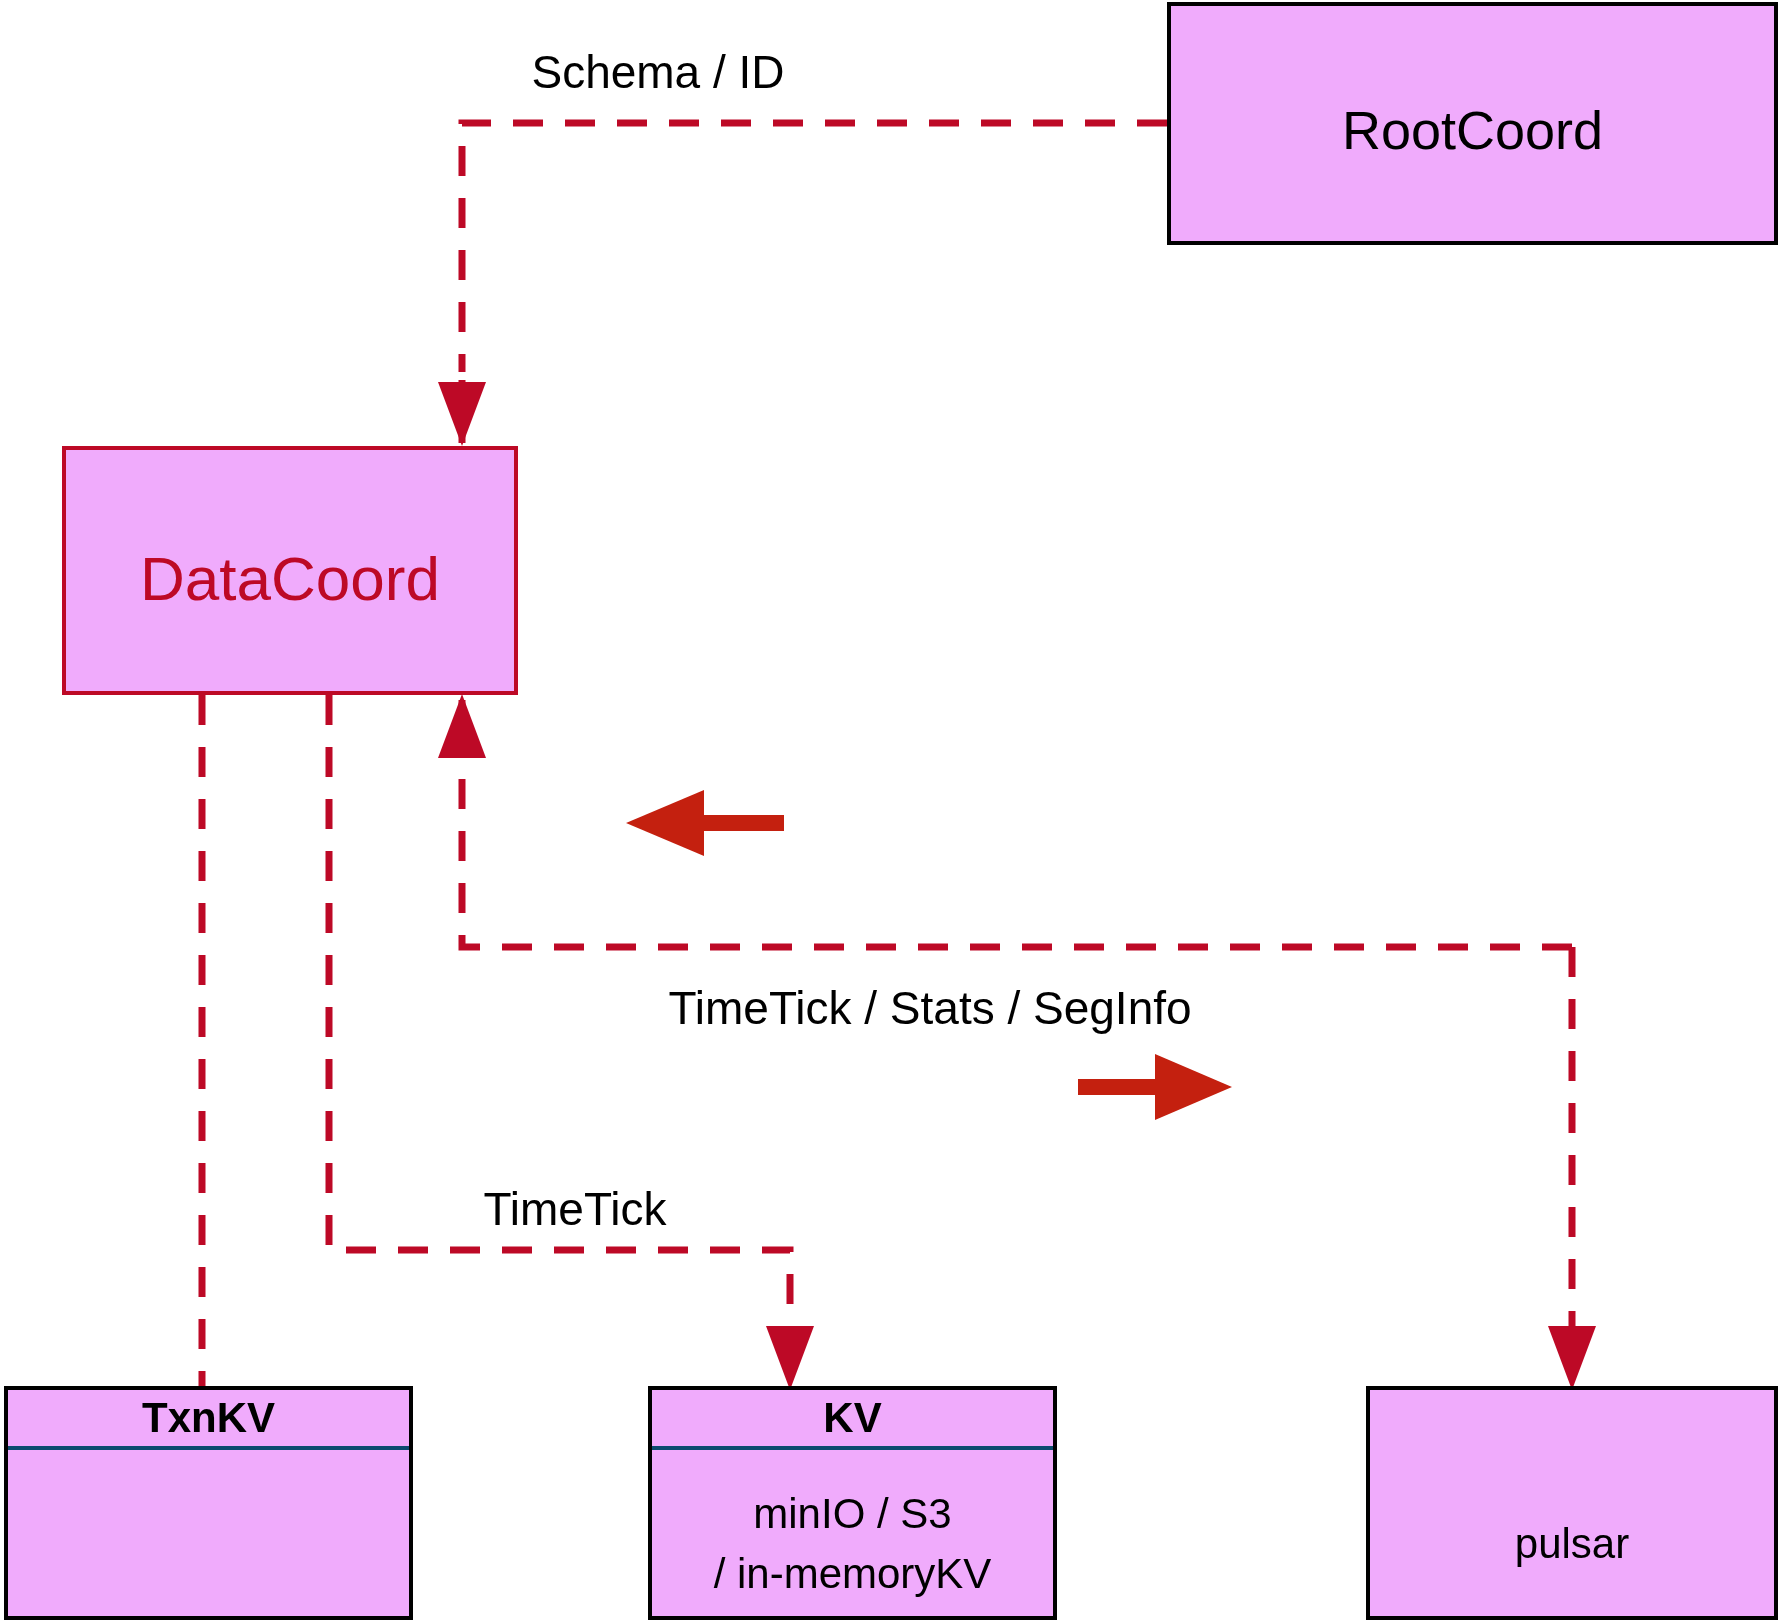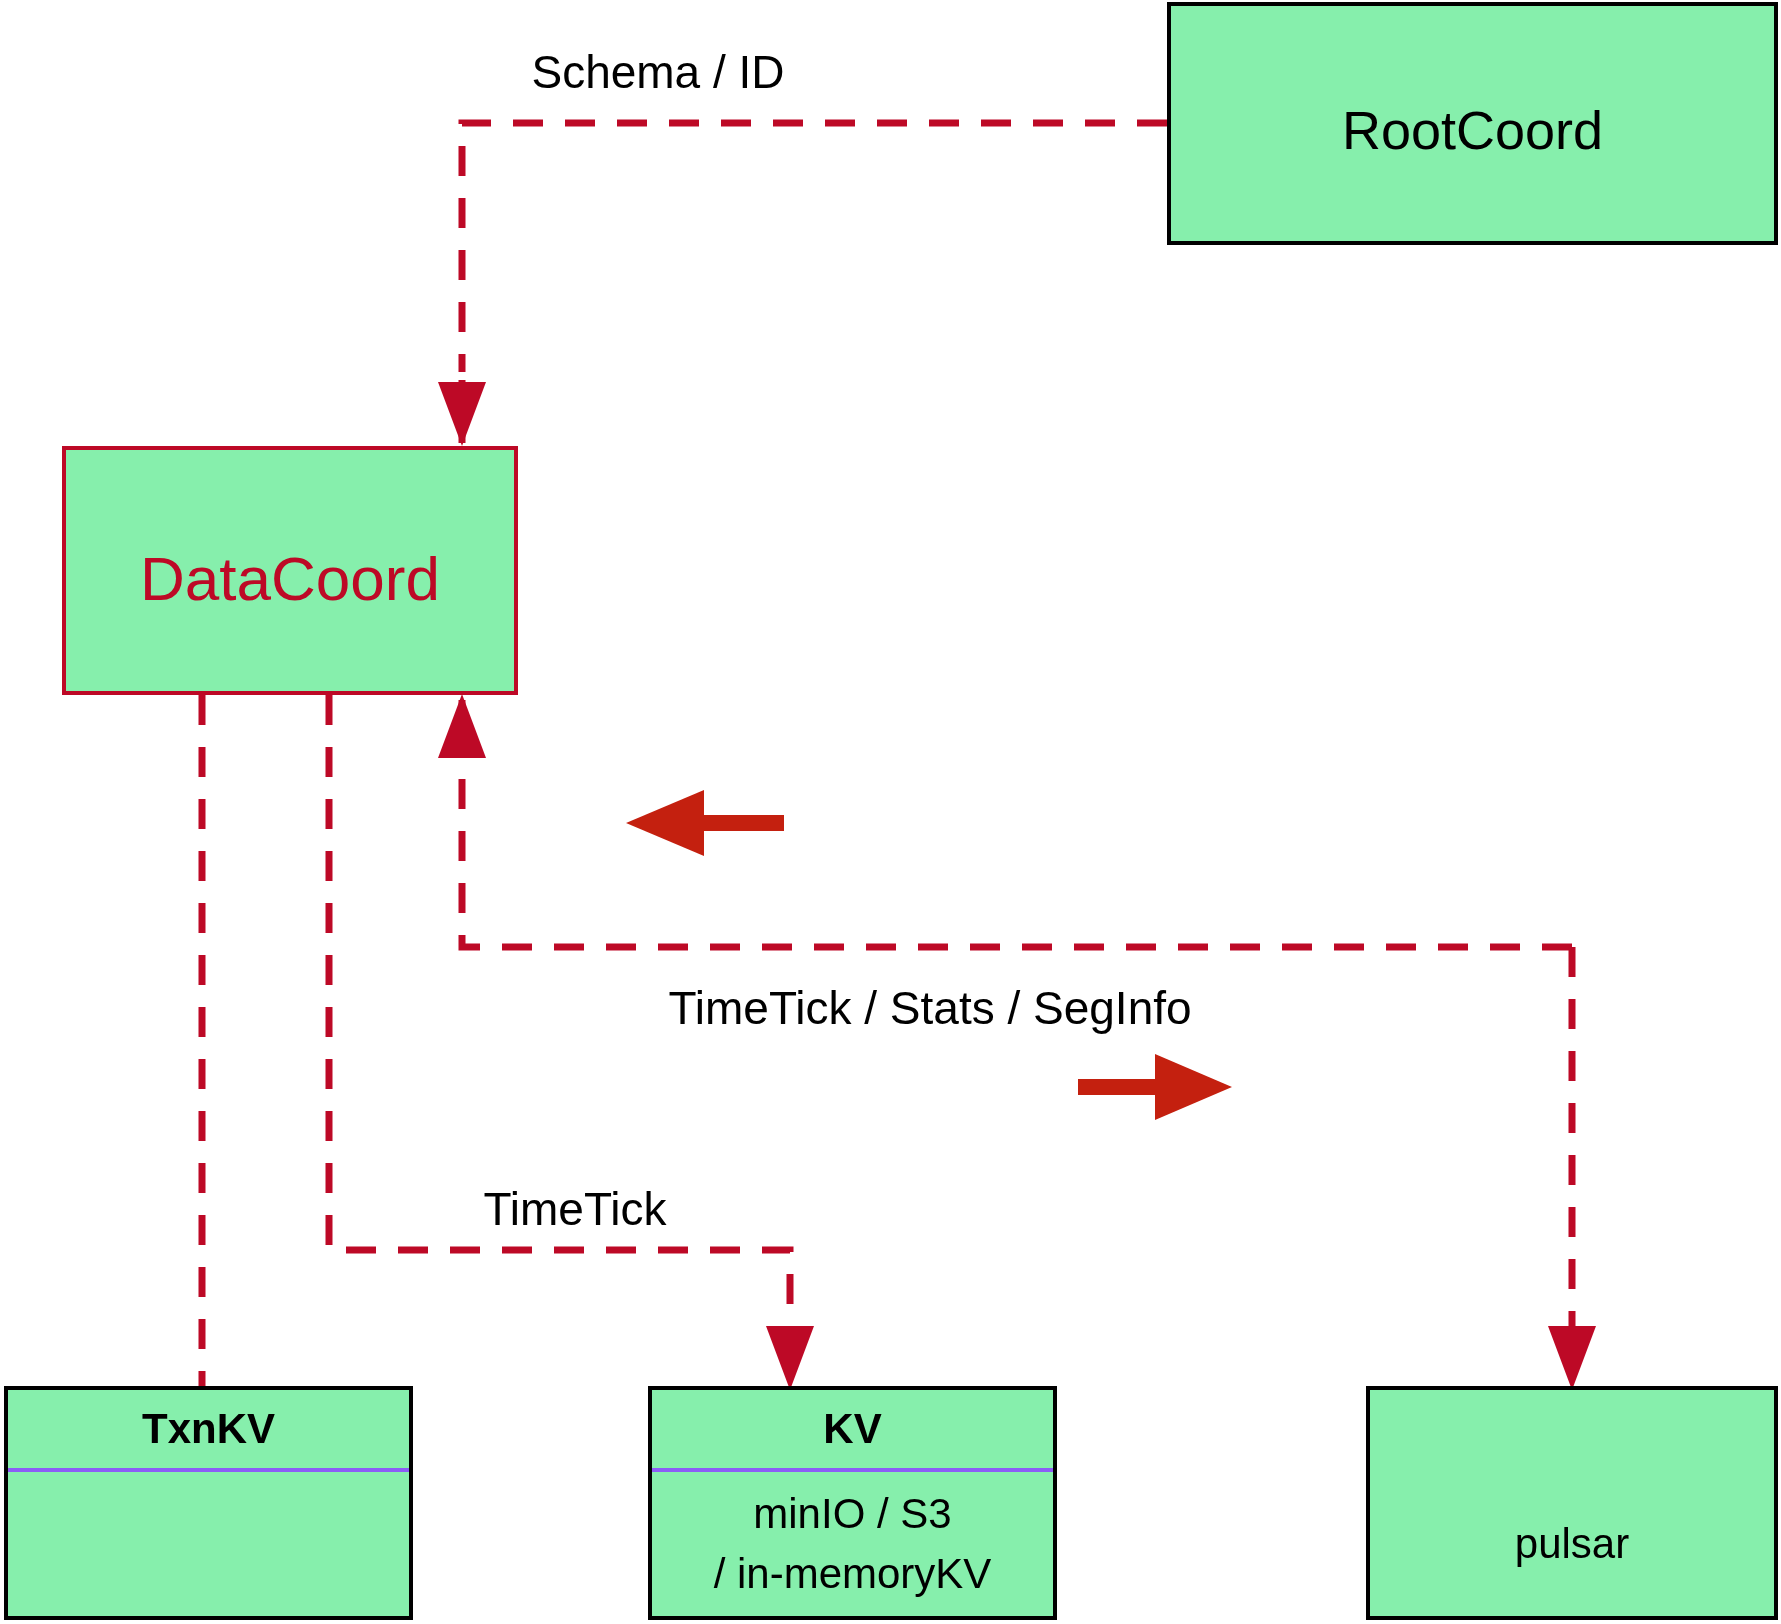--- a/index.html
+++ b/index.html
@@ -20,21 +20,21 @@
   #diagram-svg {
     position: absolute;
     left: 0;
     top: 0;
     width: 1781px;
     height: 1624px;
   }
   .node-box {
     position: absolute;
     box-sizing: border-box;
-    background: #86efac;
+    background: #f0abfc;
   }
   .node-box.black {
     border: 4px solid #000000;
   }
   .node-box.red {
     border: 4px solid #BD0926;
   }
   .node-title-plain {
     position: absolute;
     left: 0; right: 0;
@@ -48,23 +48,23 @@
     left: 0; right: 0;
     text-align: center;
     font-size: 62px;
     color: #BD0926;
     white-space: nowrap;
   }
   .stack-header {
     position: absolute;
     left: 0; right: 0;
     top: 0;
-    height: 82px;
+    height: 60px;
     box-sizing: border-box;
-    border-bottom: 4px solid #8b5cf6;
+    border-bottom: 4px solid #0c4a6e;
     display: flex;
     align-items: center;
     justify-content: center;
   }
   .stack-header-label {
     font-size: 42px;
     font-weight: bold;
     color: #000000;
     white-space: nowrap;
   }

